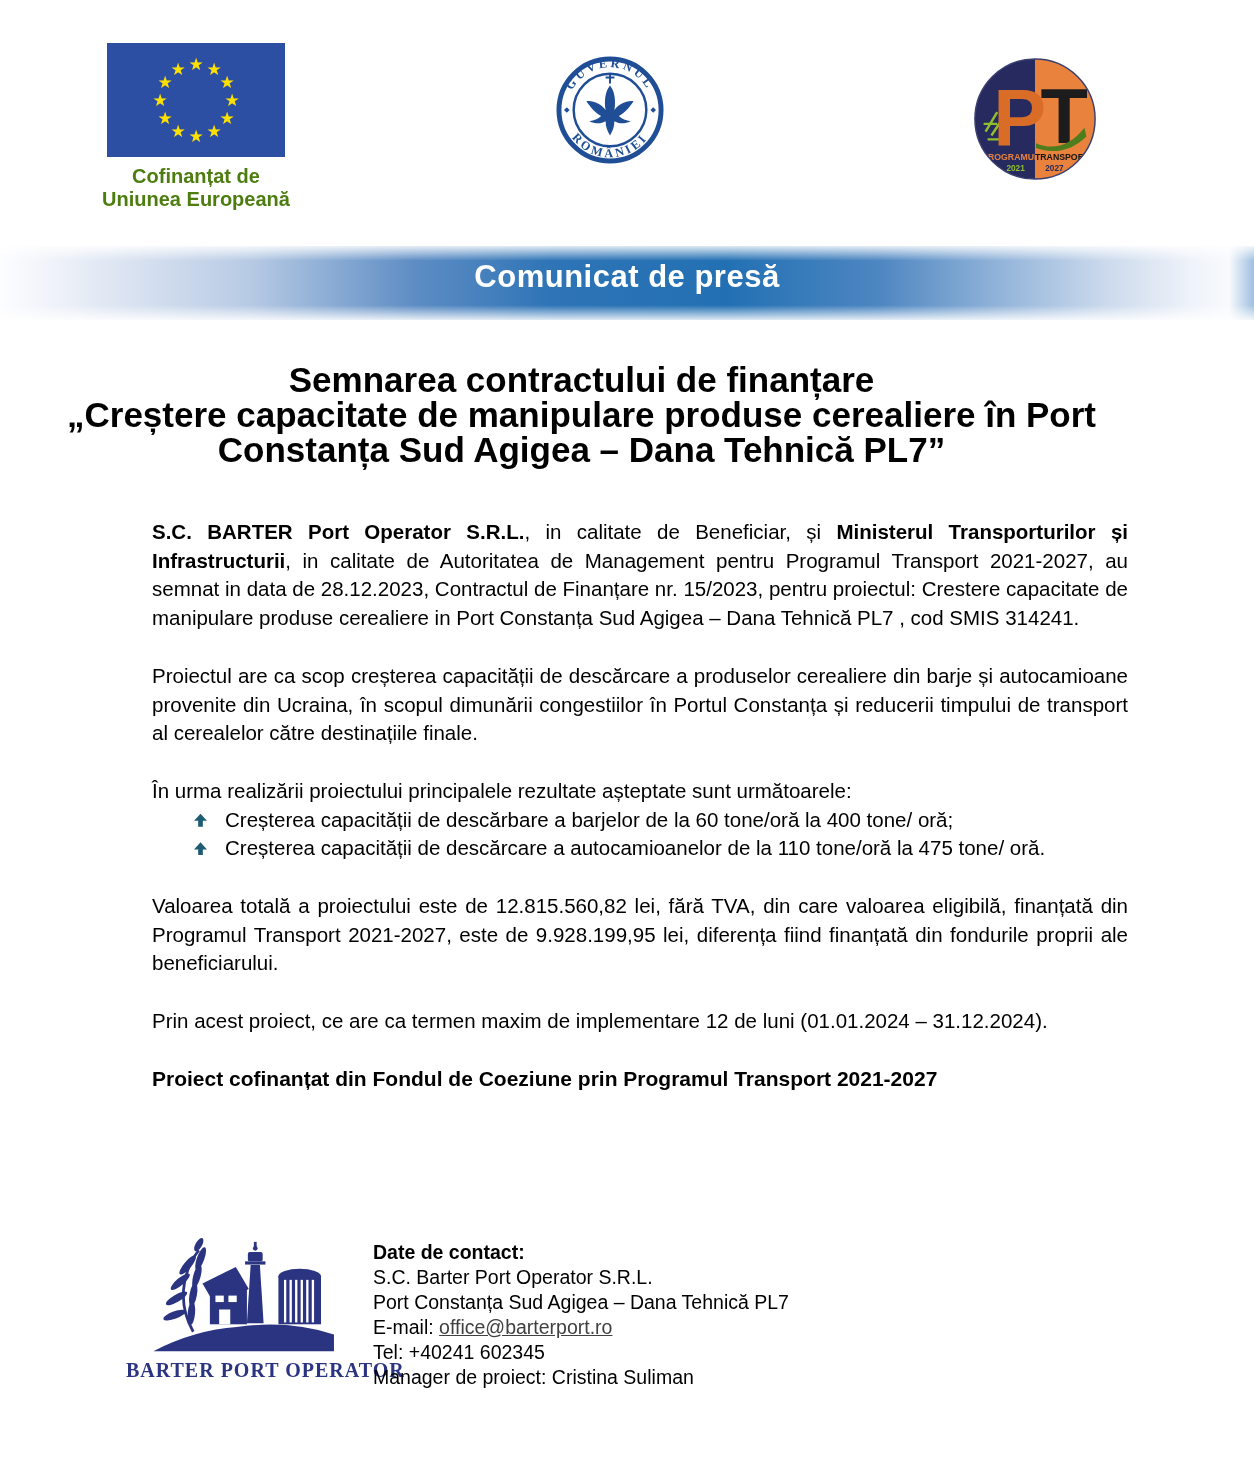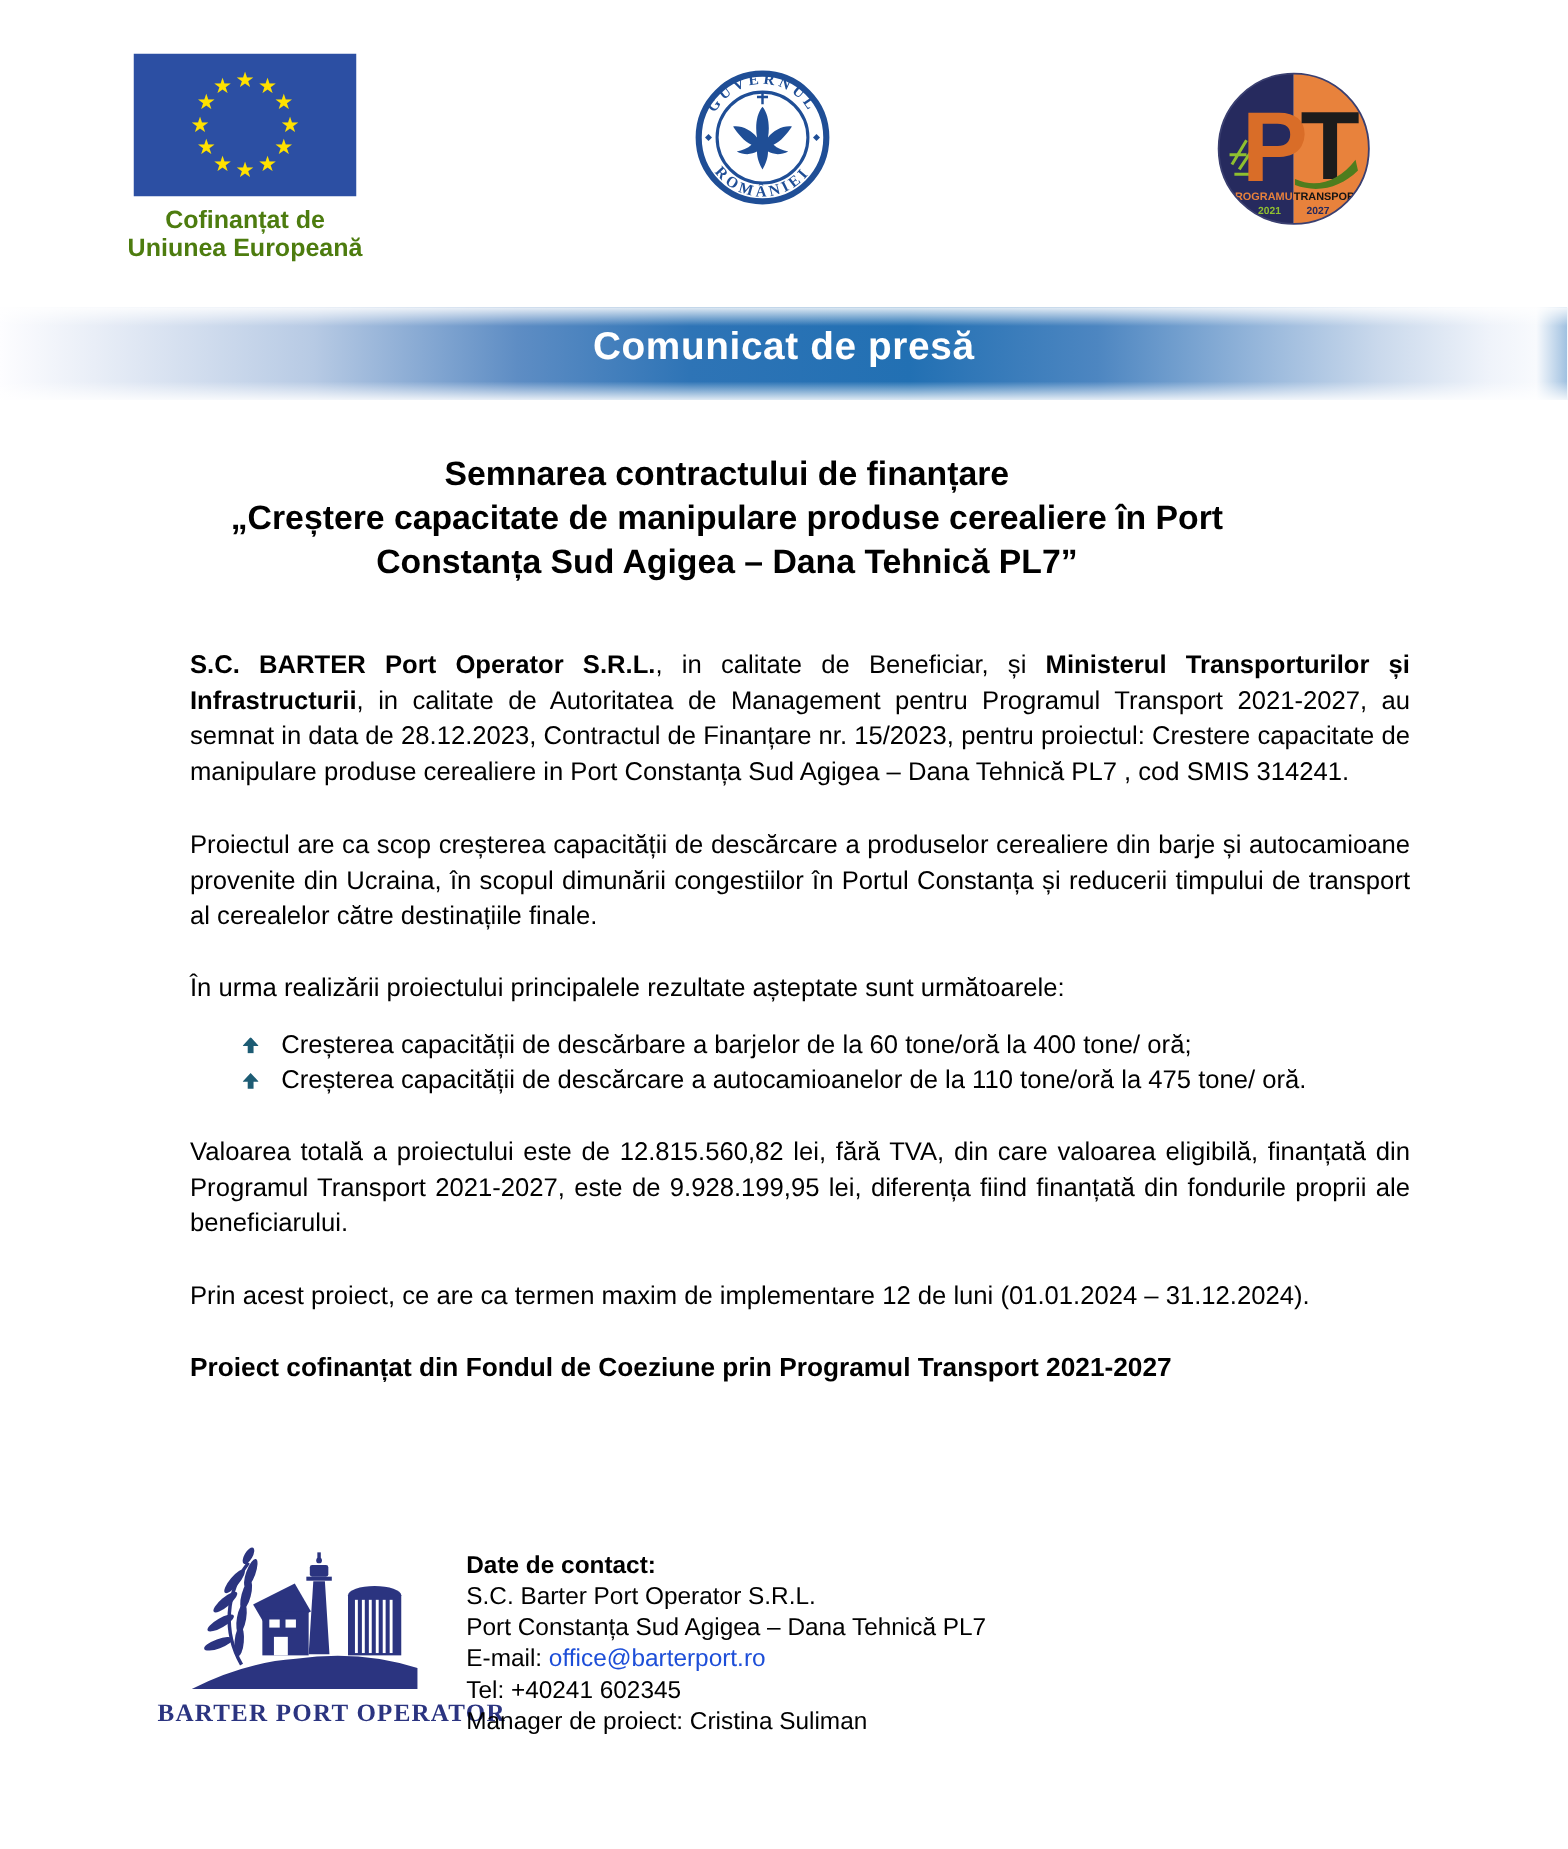--- a/index.html
+++ b/index.html
@@ -29,42 +29,42 @@
   .banner {
     position:absolute; left:0; top:246px; width:1254px; height:74px; text-align:center;
     background:
       linear-gradient(180deg, rgba(255,255,255,.85) 0%, rgba(255,255,255,0) 20%, rgba(255,255,255,0) 80%, rgba(255,255,255,.85) 100%),
       linear-gradient(90deg, #fdfdff 0%, #e9eef7 6%, #b7cae4 20%, #5e8dc4 33%, #2e74b6 44%, #2270b3 58%, #4d86c1 70%, #94b5da 80%, #cad9ec 88%, #eff3fa 95%, #f8fafd 98%, #9fc0e0 100%);
   }
   .banner-text { font-size:31px; font-weight:bold; color:#ffffff; line-height:62px; letter-spacing:.5px; }
 
   
   .doc-title { position:absolute; left:0; top:362px; width:1163px; text-align:center;
-    font-size:27px; font-weight:bold; line-height:35px; }
+    font-size:35px; font-weight:bold; line-height:35px; }
 
   
   .content { position:absolute; left:152px; top:518px; width:976px;
     font-size:20.5px; line-height:28.7px; text-align:justify; }
   .content p { margin:0 0 29px 0; }
-  .content p.intro { margin-bottom:16px; }
+  .content p.intro { margin-bottom:0; }
   ul.results { list-style:none; margin:0 0 29px 0; padding:0; }
   ul.results li { position:relative; padding-left:73px; text-align:justify; }
   .bullet {
     position:absolute; left:42px; top:8px; width:13px; height:13px; background:#1d5c74;
     clip-path:polygon(50% 0, 100% 55%, 68% 55%, 68% 100%, 32% 100%, 32% 55%, 0 55%);
   }
   .cofinance { margin:51px 0 0 0; text-align:left; font-weight:bold; font-size:21px; }
 
   
   .barter-block { position:absolute; left:126px; top:1228px; width:240px; text-align:center; }
   .barter-caption { margin-top:2px; font-family:"Liberation Serif","DejaVu Serif",serif;
     font-weight:bold; font-size:20px; letter-spacing:1px; color:#2b3480; white-space:nowrap; }
   .contact { position:absolute; left:373px; top:1240px; font-size:19.5px; line-height:25px; }
   .contact .heading { font-weight:bold; }
-  .email { color:#1d4ed8; cursor:pointer; }
+  .email { color:#404040; text-decoration:underline; cursor:pointer; }
 </style>
 </head>
 <body>
 
 <div class="page">
 
   <div class="eu-block">
     <div class="eu-flag">
       <span class="eu-star"></span>
       <span class="eu-star"></span>

